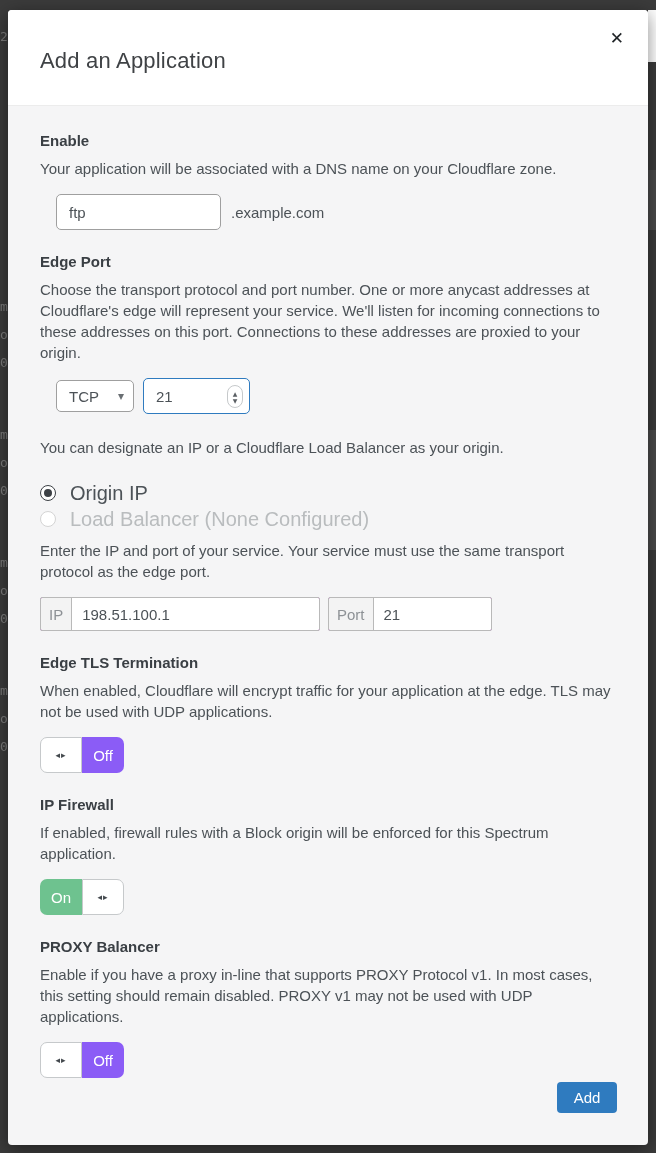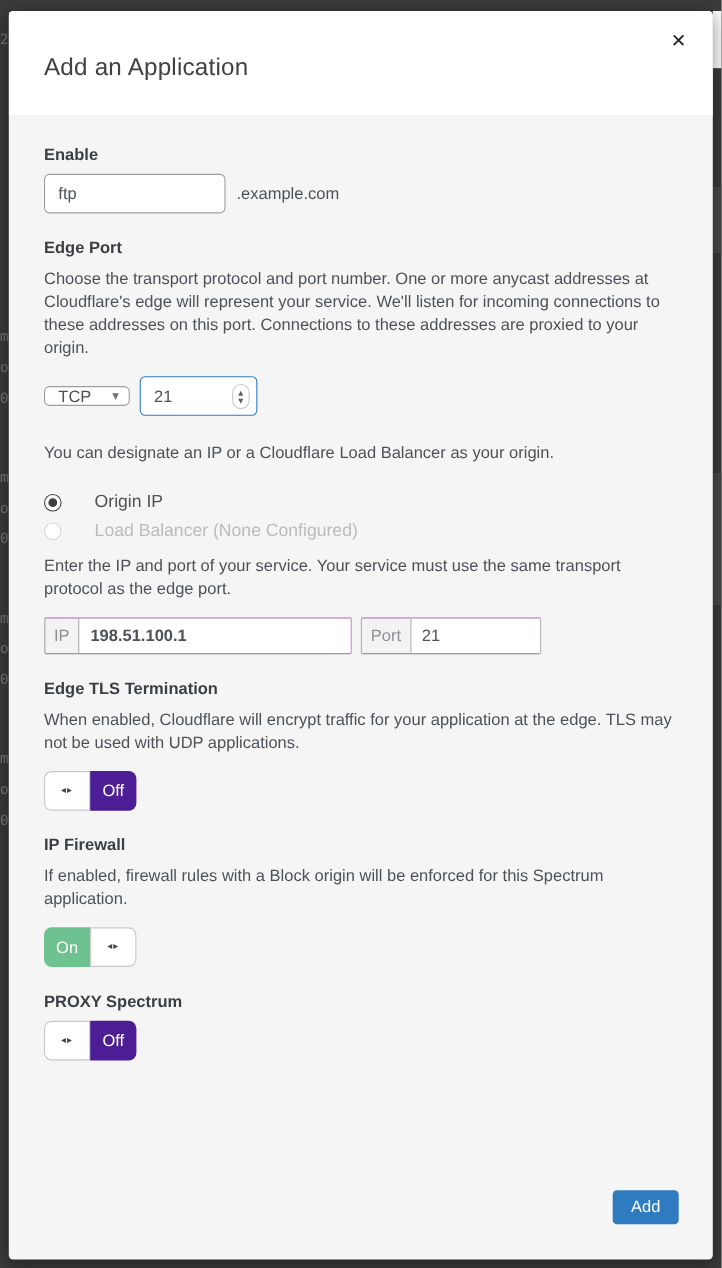--- a/index.html
+++ b/index.html
@@ -32,31 +32,31 @@
     position:absolute;top:18px;right:22px;border:none;background:none;cursor:pointer;
     font-size:17px;font-weight:700;color:#1f2326;padding:2px;line-height:1;
     font-family:"DejaVu Sans", sans-serif;
   }
   .modal-body{padding:26px 32px 0;box-sizing:border-box;}
   .section{margin-bottom:23px;}
   .section-label{font-size:15px;font-weight:700;color:#3a3f44;margin:0 0 8px;line-height:18px;}
   .section-desc{font-size:15px;color:#4c5257;line-height:21px;margin:0 0 15px;}
 
   
-  .row{display:flex;align-items:center;}
+  .row{display:flex;align-items:center;margin-left:16px;}
   .text-input{
     box-sizing:border-box;height:36px;border:1px solid #9f9f9f;border-radius:5px;
     background:#fff;font-size:15px;color:#4c5257;padding:0 12px;outline:none;
     font-family:"Liberation Sans", sans-serif;
   }
   .domain-input{width:165px;}
   .input-suffix{font-size:15px;color:#4c5257;margin-left:10px;}
 
   .select-box{
-    box-sizing:border-box;width:78px;height:18px;border:1px solid #9f9f9f;border-radius:5px;
+    box-sizing:border-box;width:78px;height:32px;border:1px solid #9f9f9f;border-radius:5px;
     background:#fff;display:flex;align-items:center;justify-content:space-between;
     padding:0 9px 0 12px;font-size:15px;color:#4c5257;cursor:pointer;margin-right:9px;
   }
   .select-caret{font-size:12px;color:#6a6f73;line-height:1;}
 
   .number-wrap{position:relative;display:inline-flex;}
   .number-input{
     box-sizing:border-box;width:107px;height:36px;border:1px solid #2f7bbf;border-radius:5px;
     background:#fff;font-size:15px;color:#4c5257;padding:0 28px 0 12px;outline:none;
     font-family:"Liberation Sans", sans-serif;
@@ -69,57 +69,57 @@
   .spinner span{font-size:6px;line-height:7px;color:#5a5f63;font-family:"DejaVu Sans", sans-serif;}
 
   
   .radio-row{display:flex;align-items:center;height:26px;}
   .radio{
     width:16px;height:16px;border:1px solid #3c4045;border-radius:50%;box-sizing:border-box;
     display:flex;align-items:center;justify-content:center;background:#fff;flex:0 0 auto;
   }
   .radio .dot{width:8px;height:8px;border-radius:50%;background:#3c4045;}
   .radio-row.disabled .radio{border-color:#d4d4d4;}
-  .radio-label{font-size:16px;color:#4c5257;margin-left:30px;}
+  .radio-label{font-size:20px;color:#4c5257;margin-left:14px;}
   .radio-row.disabled .radio-label{color:#b9bcbe;}
   .radio-group{margin-bottom:8px;}
 
   
   .affix-row{display:flex;align-items:center;}
   .affix-group{
     display:inline-flex;align-items:stretch;border:1px solid #b9b9b9;border-radius:2px;
     background:#a21caf;height:34px;box-sizing:border-box;overflow:hidden;
   }
   .affix{
     display:flex;align-items:center;padding:0 8px;color:#8d9195;font-size:15px;
     background:#f3f3f3;border-right:1px solid #b9b9b9;
   }
   .affix-input{
     border:none;outline:none;font-size:15px;color:#4c5257;padding:0 10px;background:#fff;
     font-family:"Liberation Sans", sans-serif;
   }
   .ip-group{width:280px;margin-right:8px;}
-  .ip-group .affix-input{width:240px;font-weight:bold;}
+  .ip-group .affix-input{width:240px;}
   .port-group{width:164px;}
   .port-group .affix-input{width:110px;}
 
   
   .toggle{display:flex;width:84px;height:36px;cursor:pointer;}
   .toggle-handle{
     box-sizing:border-box;width:42px;background:#fff;border:1px solid #c6c9cb;
     display:flex;align-items:center;justify-content:center;
     color:#43484d;font-size:9px;letter-spacing:1px;
     font-family:"DejaVu Sans", sans-serif;
   }
   .toggle-state{
     box-sizing:border-box;width:42px;display:flex;align-items:center;justify-content:center;
     color:#fff;font-size:15px;
   }
   .toggle.off .toggle-handle{border-radius:7px 0 0 7px;}
-  .toggle.off .toggle-state{background:#4c1d95;border-radius:0 7px 7px 0;}
+  .toggle.off .toggle-state{background:#8b5cf6;border-radius:0 7px 7px 0;}
   .toggle.on .toggle-state{background:#6ec28f;border-radius:7px 0 0 7px;}
   .toggle.on .toggle-handle{border-radius:0 7px 7px 0;}
 
   
   .add-btn{
     position:absolute;right:31px;bottom:32px;width:60px;height:31px;border:none;border-radius:4px;
     background:#2f7bbf;color:#fff;font-size:15px;cursor:pointer;
     font-family:"Liberation Sans", sans-serif;
   }
 </style>
@@ -148,20 +148,21 @@
 <div class="modal">
   <div class="modal-header">
     <h1 class="modal-title">Add an Application</h1>
     <button class="close-btn">✕</button>
   </div>
 
   <div class="modal-body">
 
     <div class="section">
       <h4 class="section-label">Enable</h4>
+      <p class="section-desc">Your application will be associated with a DNS name on your Cloudflare zone.</p>
       <div class="row">
         <input class="text-input domain-input" type="text" value="ftp" style="">
         <span class="input-suffix">.example.com</span>
       </div>
     </div>
 
     <div class="section">
       <h4 class="section-label">Edge Port</h4>
       <p class="section-desc">Choose the transport protocol and port number. One or more anycast addresses at Cloudflare's edge will represent your service. We'll listen for incoming connections to these addresses on this port. Connections to these addresses are proxied to your origin.</p>
       <div class="row">
@@ -218,21 +219,22 @@
     <div class="section">
       <h4 class="section-label">IP Firewall</h4>
       <p class="section-desc">If enabled, firewall rules with a Block origin will be enforced for this Spectrum application.</p>
       <div class="toggle on">
         <span class="toggle-state">On</span>
         <span class="toggle-handle">◂▸</span>
       </div>
     </div>
 
     <div class="section">
-      <h4 class="section-label">PROXY Spectrum</h4>
+      <h4 class="section-label">PROXY Balancer</h4>
+      <p class="section-desc">Enable if you have a proxy in-line that supports PROXY Protocol v1. In most cases, this setting should remain disabled. PROXY v1 may not be used with UDP applications.</p>
       <div class="toggle off">
         <span class="toggle-handle">◂▸</span>
         <span class="toggle-state">Off</span>
       </div>
     </div>
 
   </div>
 
   <button class="add-btn">Add</button>
 </div>

